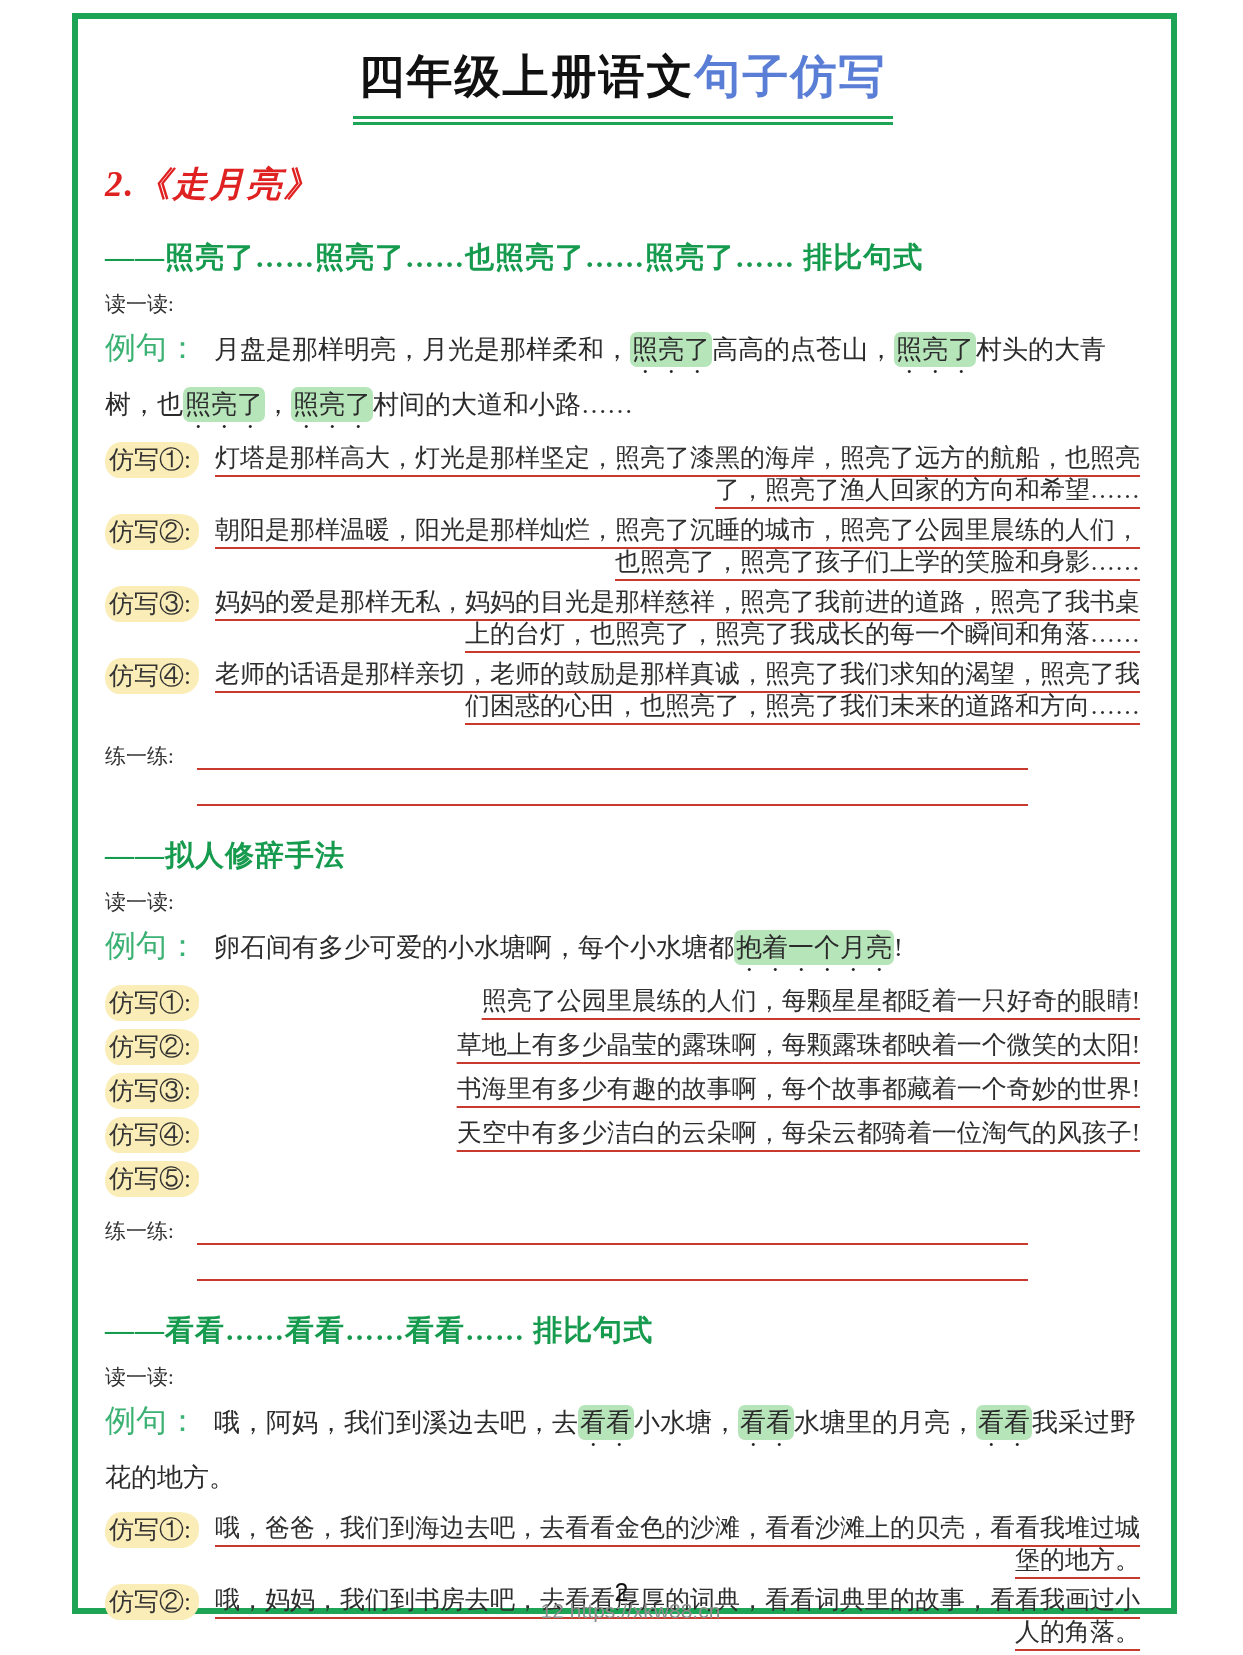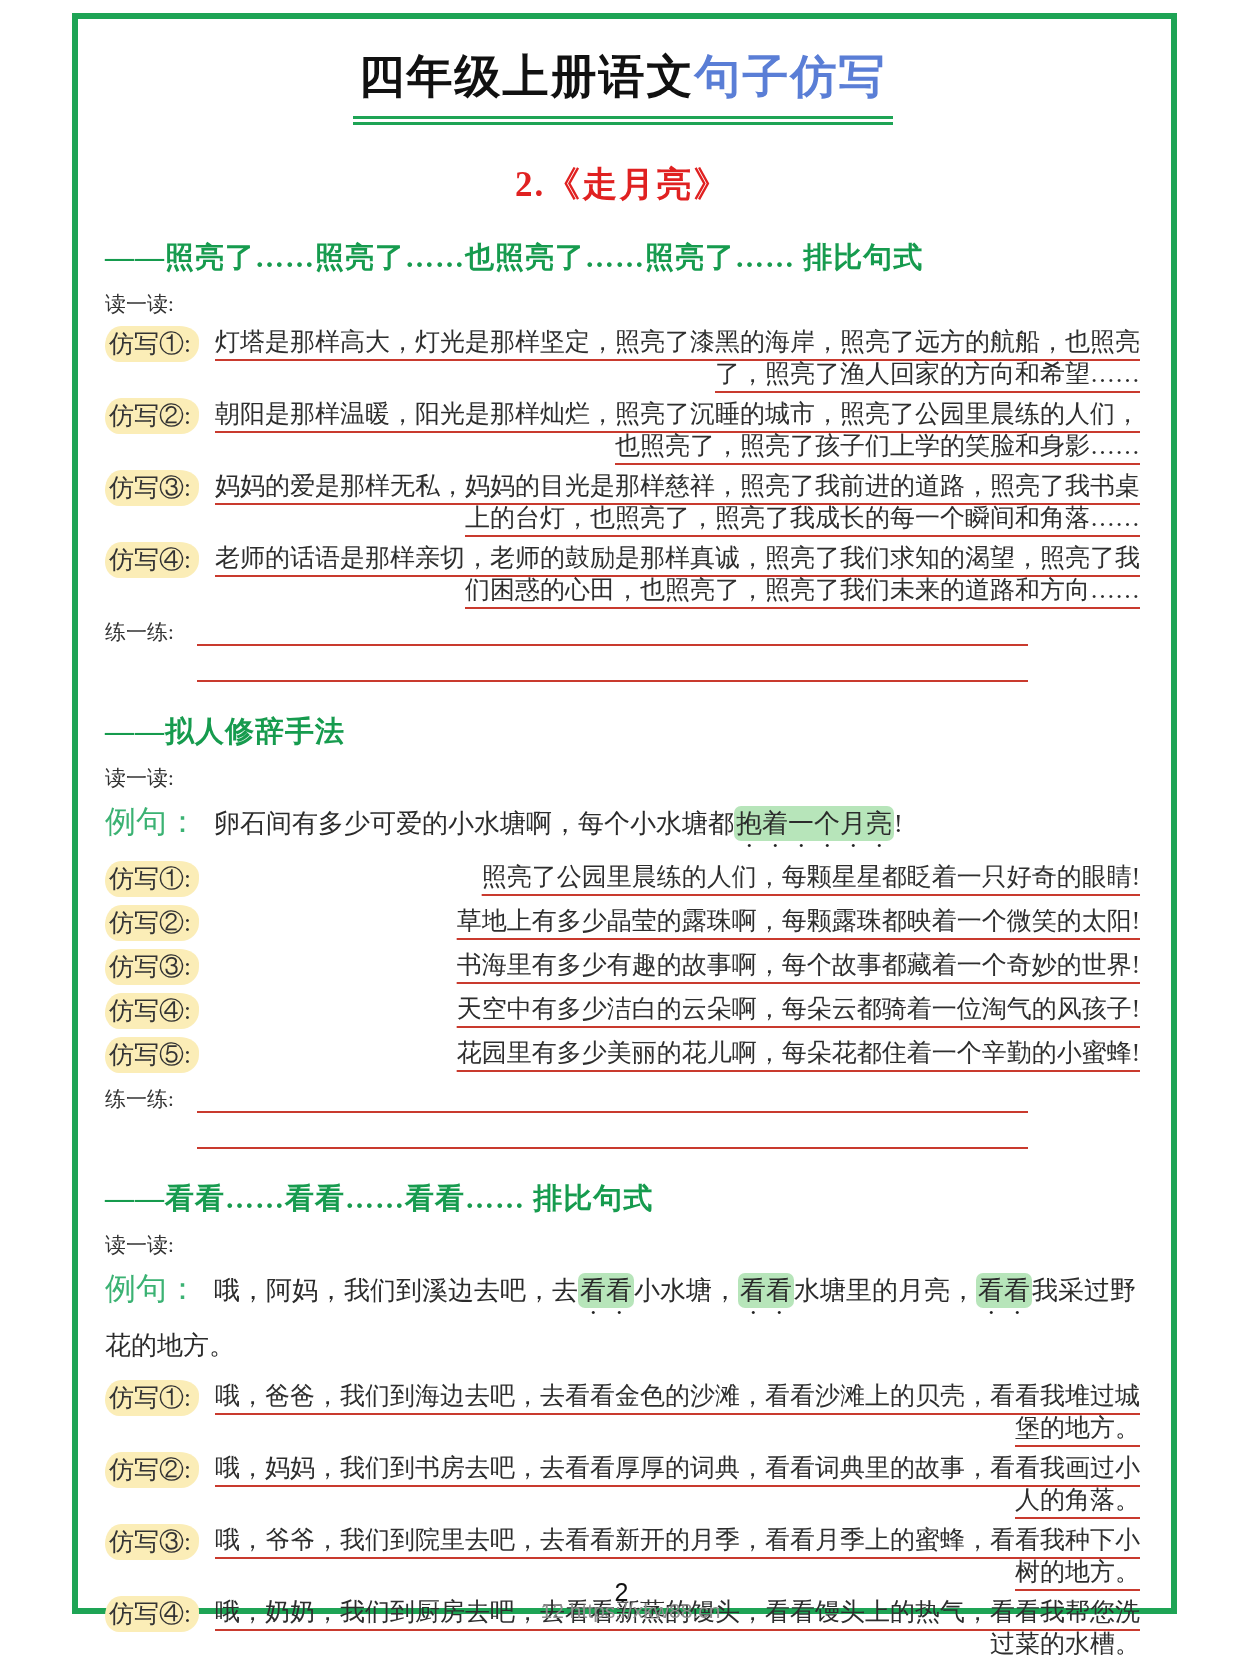--- a/index.html
+++ b/index.html
@@ -24,22 +24,22 @@
     border:6px solid var(--border-green);box-sizing:border-box;pointer-events:none;
   }
   .content{position:absolute;left:105px;top:36px;width:1035px;}
   .title-wrap{text-align:center;}
   h1.title{
     display:inline-block;margin:10px;font-size:46px;font-weight:700;color:#111;
     letter-spacing:2px;padding:0 6px 8px 6px;border-bottom:9px double var(--border-green);
   }
   h1.title .blue{color:var(--title-blue);}
   h2.subtitle{
-    margin:26px 0 0 0;text-align:center;font-size:35px;font-weight:700;
-    color:var(--subtitle-red);letter-spacing:2px;
+    margin:26px 0 0 0;font-size:35px;font-weight:700;
+    color:var(--subtitle-red);letter-spacing:2px;font-style:italic;
   }
   .section{margin-top:30px;}
   .sec-header{font-size:29px;font-weight:700;color:var(--header-green);letter-spacing:1px;}
   .read{margin-top:12px;font-size:21px;color:#333;font-family:Liberation Serif, serif;}
   .example{margin-top:4px;font-size:26px;line-height:52px;color:#2b2b2b;}
   .ex-label{color:var(--example-green);font-size:31px;margin-right:16px;}
   .hl{background:var(--highlight-green);border-radius:7px;padding:3px 2px;}
   .dots{
     -webkit-text-emphasis:filled dot #222;
     -webkit-text-emphasis-position:under;
@@ -54,21 +54,21 @@
     padding:2px 4px 2px 4px;margin-right:10px;align-self:flex-start;white-space:nowrap;
   }
   .im-text{
     flex:1;color:var(--text-dark);
     text-decoration:underline;
     text-decoration-color:var(--underline-red);
     text-decoration-thickness:2px;
     text-underline-offset:9px;
     text-align:right;
   }
-  .practice{margin-top:12px;font-size:21px;color:#333;}
+  .practice{margin-top:20px;font-size:21px;color:#333;}
   .pr-row{display:flex;align-items:flex-end;}
   .pr-label{flex:0 0 92px;white-space:nowrap;}
   .pr-line{flex:1;border-bottom:2px solid var(--underline-red);height:24px;margin-right:112px;}
   .pr-line2{border-bottom:2px solid var(--underline-red);height:32px;margin:2px 112px 0 92px;}
   .pagenum{position:absolute;left:0;right:0;top:1578px;text-align:center;font-size:25px;color:#111;
     font-family:"Liberation Sans","DejaVu Sans",sans-serif;}
   .footer{position:absolute;left:18px;right:0;top:1599px;text-align:center;font-size:21px;
     color:var(--footer-gray);font-family:"Liberation Sans","DejaVu Sans",sans-serif;}
 </style>
 </head>
@@ -78,20 +78,21 @@
   <div class="border-frame"></div>
   <div class="content">
     <div class="title-wrap">
       <h1 class="title"><span>四年级上册语文</span><span class="blue">句子仿写</span></h1>
     </div>
     <h2 class="subtitle">2.《走月亮》</h2>
     <div id="sections">
         <section class="section">
           <div class="sec-header">——照亮了……照亮了……也照亮了……照亮了…… 排比句式</div>
           <div class="read">读一读:</div>
+          <div class="example"><span class="ex-label">例句：</span><span class="ex-text"><span>月盘是那样明亮，月光是那样柔和，</span><span class="hl dots">照亮了</span><span>高高的点苍山，</span><span class="hl dots">照亮了</span><span>村头的大青树，也</span><span class="hl dots">照亮了</span><span>，</span><span class="hl dots">照亮了</span><span>村间的大道和小路……</span></span></div>
           <div class="im-row">
             <span class="im-label">仿写①:</span>
             <span class="im-text">灯塔是那样高大，灯光是那样坚定，照亮了漆黑的海岸，照亮了远方的航船，也照亮了，照亮了渔人回家的方向和希望……</span>
           </div>
           <div class="im-row">
             <span class="im-label">仿写②:</span>
             <span class="im-text">朝阳是那样温暖，阳光是那样灿烂，照亮了沉睡的城市，照亮了公园里晨练的人们，也照亮了，照亮了孩子们上学的笑脸和身影……</span>
           </div>
           <div class="im-row">
             <span class="im-label">仿写③:</span>
@@ -124,21 +125,20 @@
           <div class="im-row">
             <span class="im-label">仿写③:</span>
             <span class="im-text">书海里有多少有趣的故事啊，每个故事都藏着一个奇妙的世界!</span>
           </div>
           <div class="im-row">
             <span class="im-label">仿写④:</span>
             <span class="im-text">天空中有多少洁白的云朵啊，每朵云都骑着一位淘气的风孩子!</span>
           </div>
           <div class="im-row">
             <span class="im-label">仿写⑤:</span>
-            <span class="im-text">花园里有多少美丽的花儿啊，每朵花都住着一个辛勤的小蜜蜂!</span>
           </div>
           <div class="practice">
             <div class="pr-row">
               <span class="pr-label">练一练:</span>
               <span class="pr-line"></span>
             </div>
             <div class="pr-line2"></div>
           </div>
         </section>
         <section class="section">

